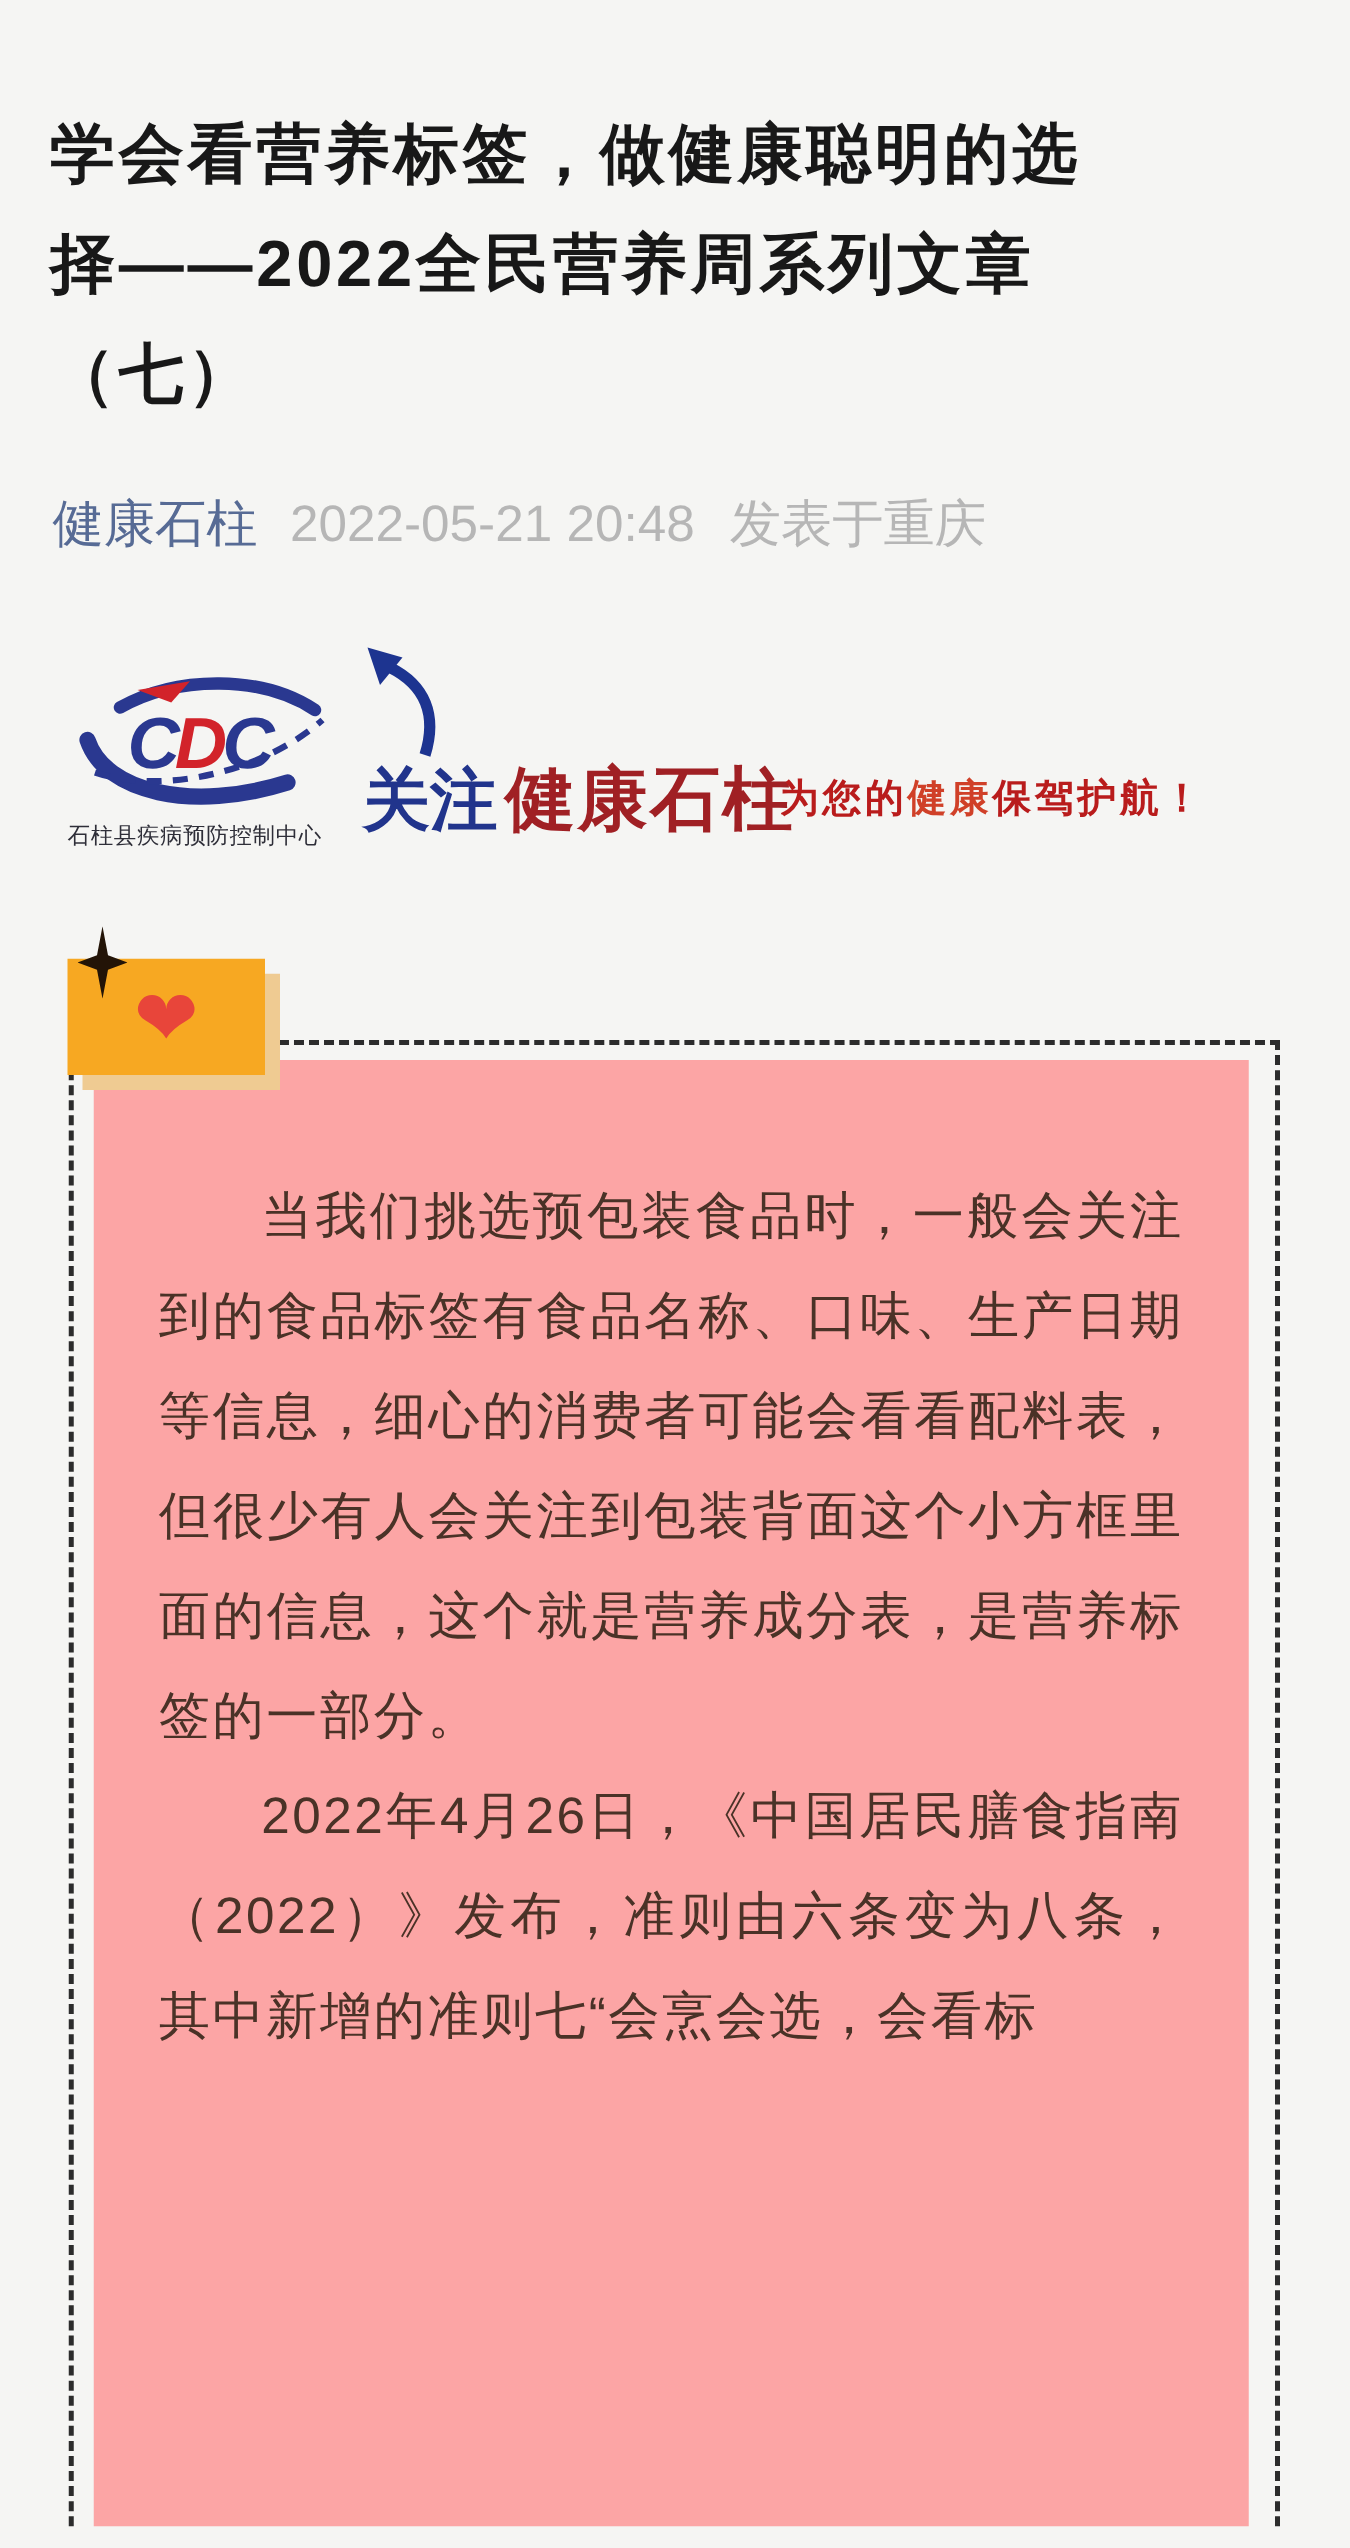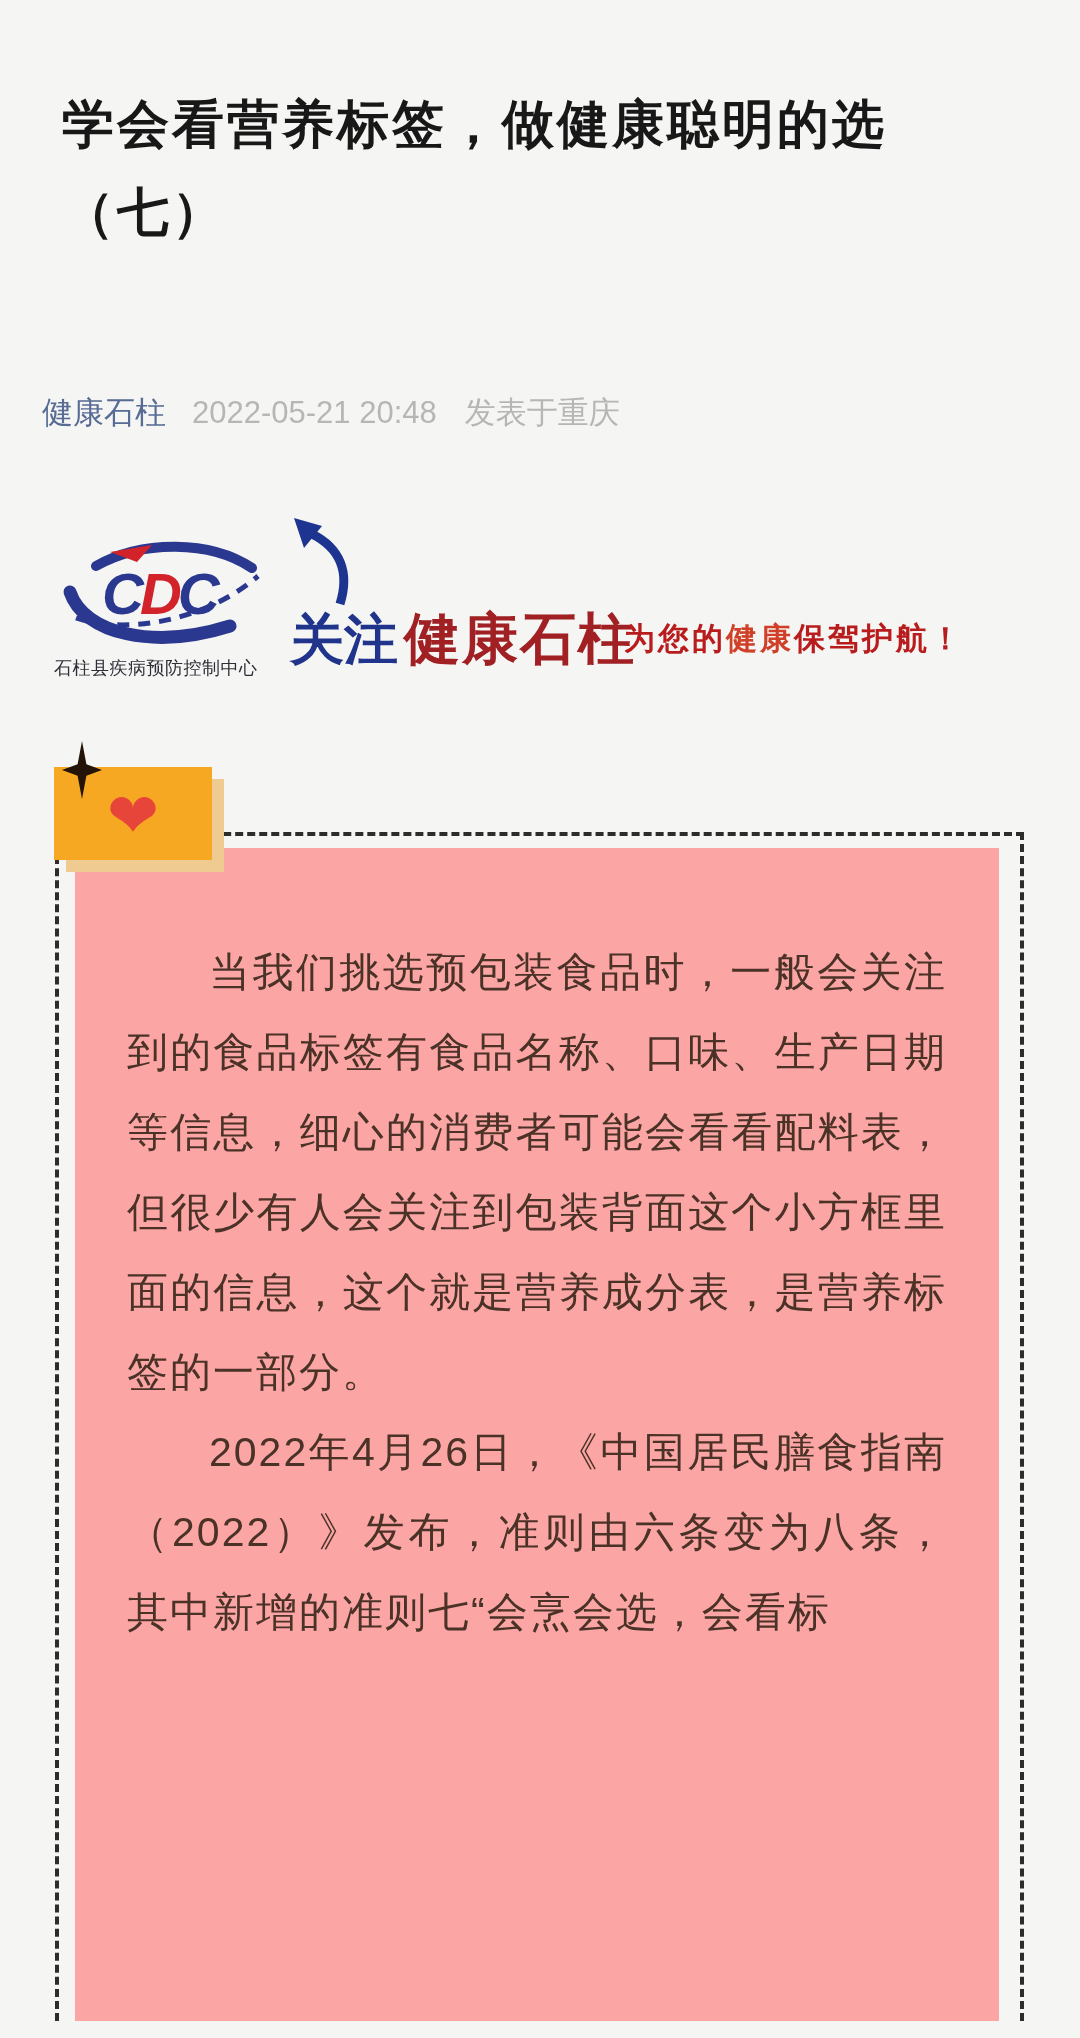--- a/index.html
+++ b/index.html
@@ -3,24 +3,24 @@
 <meta charset="utf-8">
 <style>
   html,body{margin:0;padding:0;}
   body{font-family:"Liberation Sans","DejaVu Sans",sans-serif;}
   .page{position:relative;width:1080px;height:2038px;background:#f5f5f3;overflow:hidden;}
 
   
   .title{position:absolute;left:40px;top:80px;width:1000px;
          font-size:52px;line-height:88px;letter-spacing:3px;
          font-weight:700;color:#181818;}
-  .title span{display:block;margin-left:22px;}
+  .title span{display:block;}
 
   
-  .meta{position:absolute;left:42px;top:392px;font-size:31px;white-space:nowrap;}
+  .meta{position:absolute;left:42px;top:392px;font-size:41px;white-space:nowrap;}
   .meta .account{color:#576b95;margin-right:26px;cursor:pointer;}
   .meta .date{color:#b6b6b6;margin-right:28px;}
   .meta .loc{color:#b6b6b6;}
 
   
   .banner{position:absolute;left:0;top:512px;width:916px;height:180px;}
   .cdc-logo{position:absolute;left:58px;top:24px;width:212px;height:116px;}
   .logo-caption{position:absolute;left:54px;top:144px;width:260px;
                 font-size:18px;color:#2e2e38;letter-spacing:0.5px;}
   .arrow-svg{position:absolute;left:286px;top:4px;width:72px;height:92px;}
@@ -52,20 +52,21 @@
   .sparkle{position:absolute;left:62px;top:741px;width:40px;height:58px;background:#231407;
            clip-path:polygon(50% 0%,61% 40%,100% 50%,61% 60%,50% 100%,39% 60%,0% 50%,39% 40%);}
 </style>
 </head>
 <body>
 
 <div class="page">
 
   <h1 class="title" style="margin:0;">
     <span>学会看营养标签，做健康聪明的选</span>
+    <span>择——2022全民营养周系列文章</span>
     <span>（七）</span>
   </h1>
 
   <div class="meta">
     <span class="account">健康石柱</span><span class="date">2022-05-21 20:48</span><span class="loc">发表于重庆</span>
   </div>
 
   <div class="banner">
     <svg class="cdc-logo" viewBox="0 0 212 116">
       <path d="M 38,30 C 84,4 152,4 194,32" fill="none" stroke="#2a3890" stroke-width="10" stroke-linecap="round"></path>

